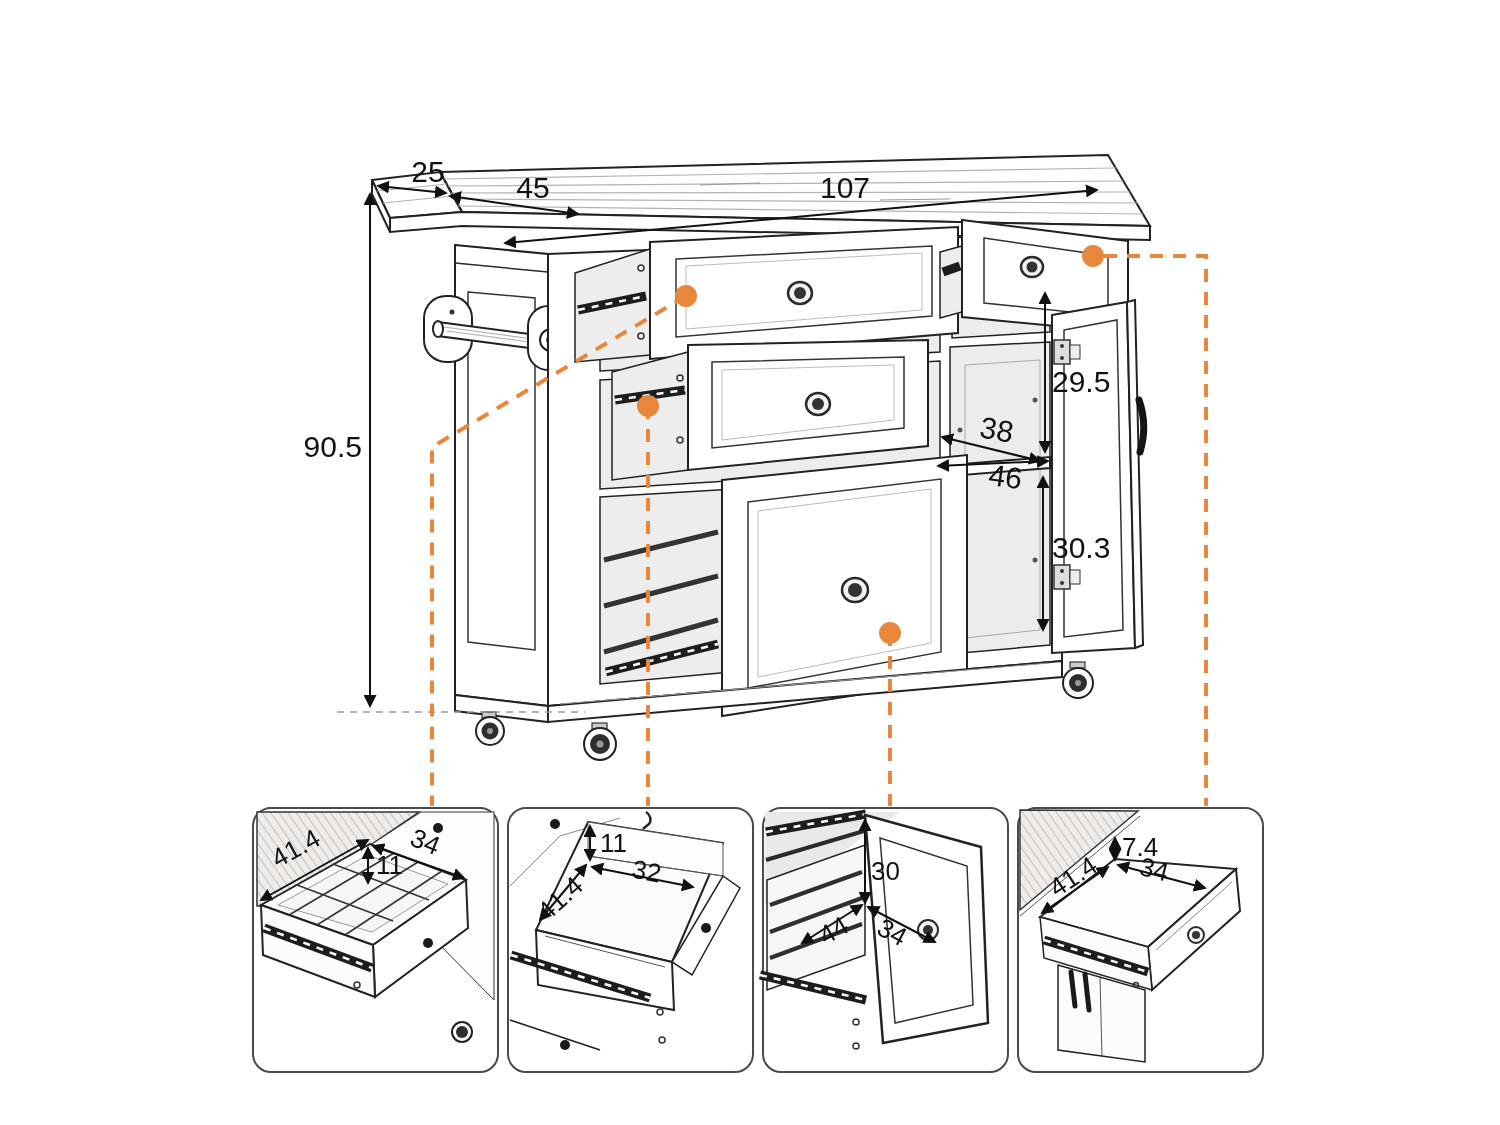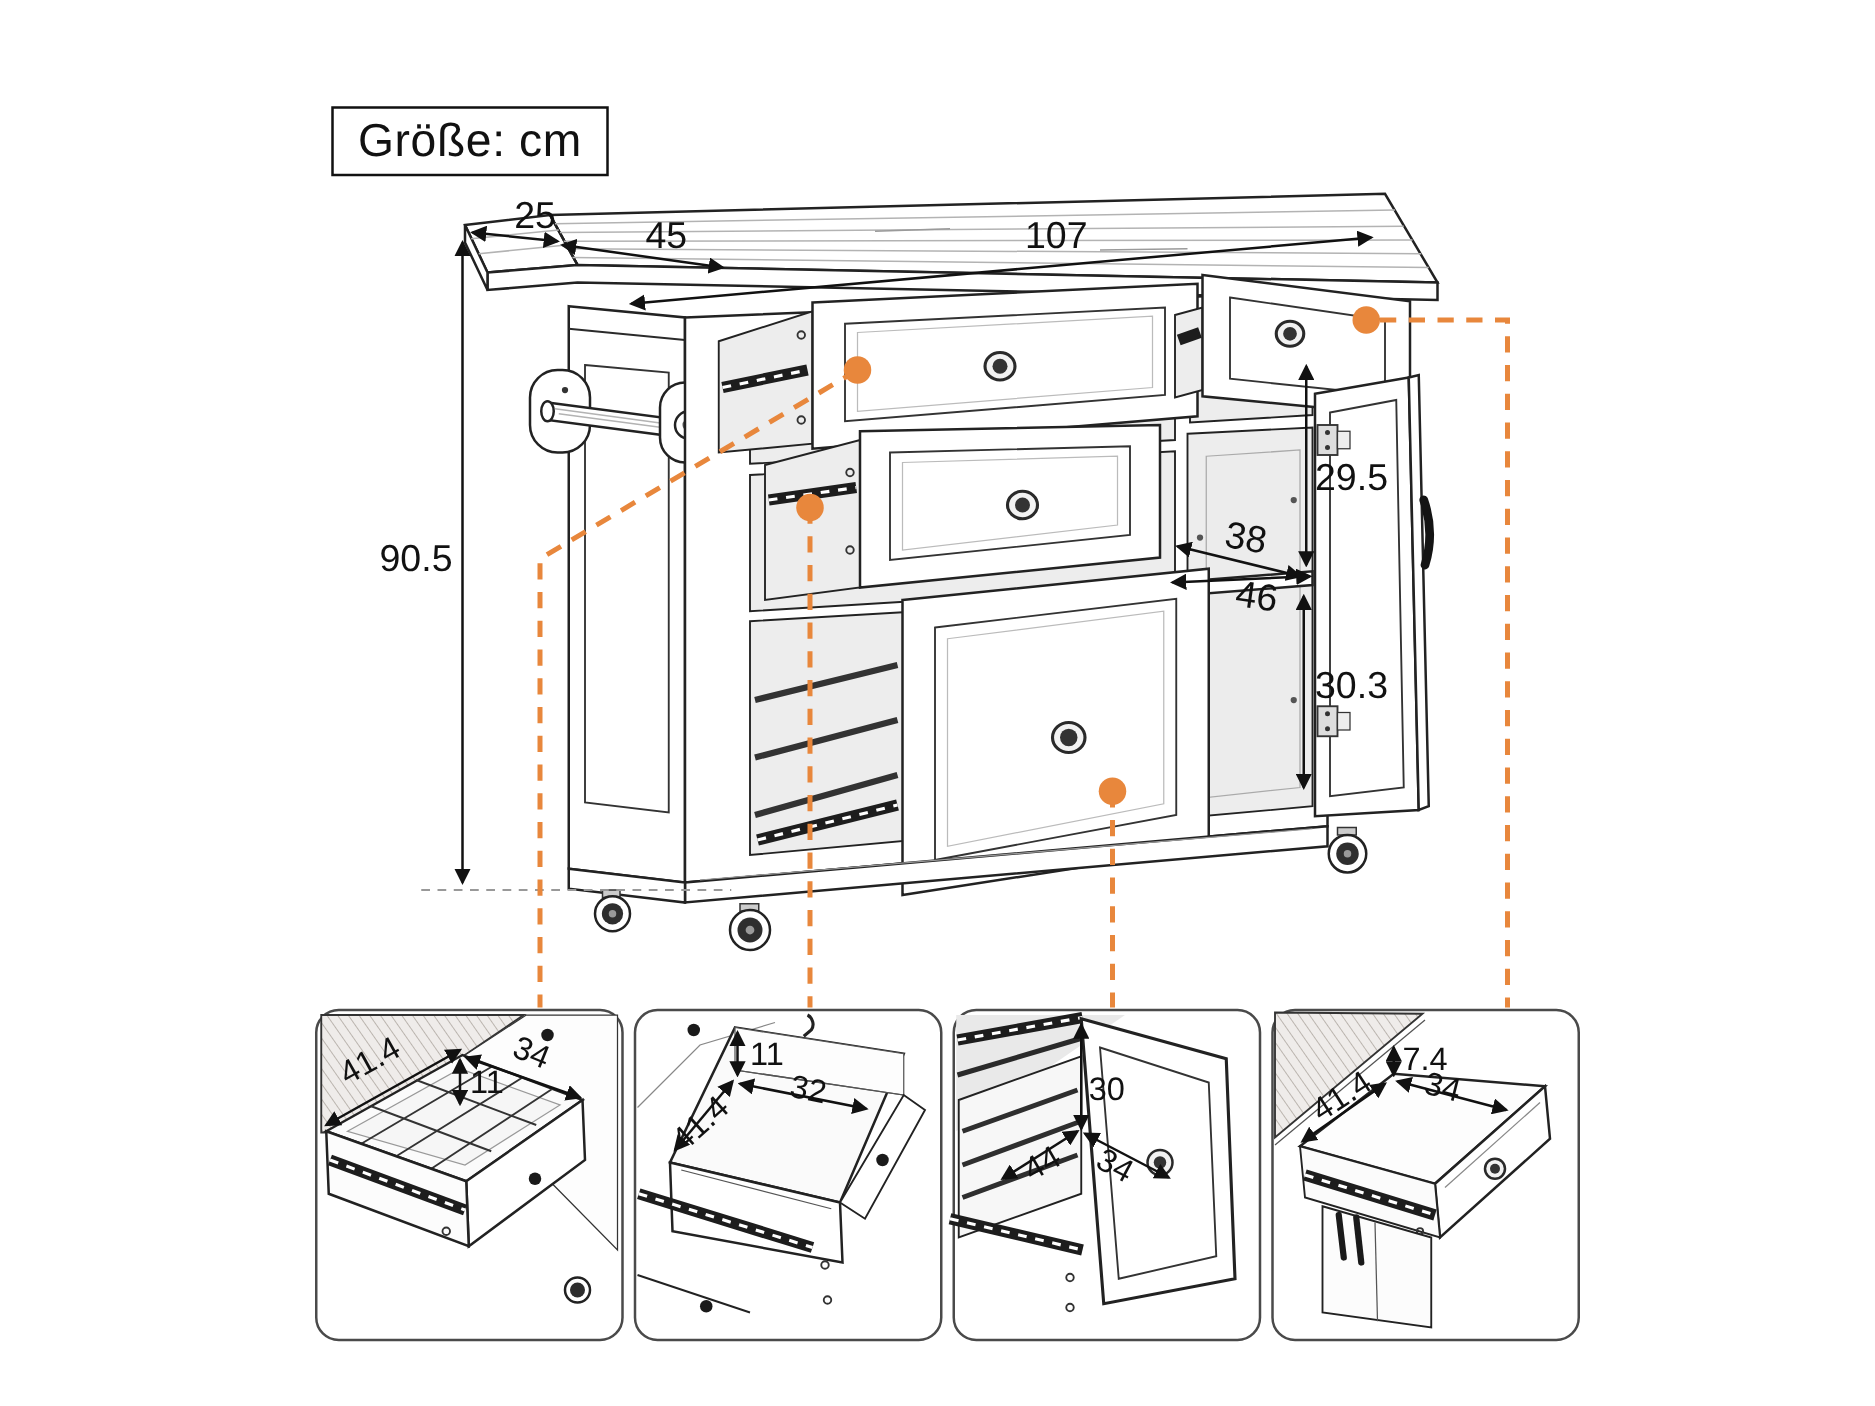--- a/index.html
+++ b/index.html
@@ -20,23 +20,20 @@
   .rail-dash{stroke:#fff;stroke-width:2.5;fill:none;stroke-dasharray:7 7;}
   .leader{fill:none;stroke-width:4;stroke-dasharray:13 10;}
   .innerframe{stroke:#333;stroke-width:1.5;fill:none;}
   .innerframe2{stroke:#bbb;stroke-width:1;fill:none;}
 </style>
 </head>
 <body>
 
 <div class="stage">
 
-  <div class="size-label">
-    <span>Größe: cm</span>
-  </div>
 
   <svg width="1500" height="1125" viewBox="0 0 1500 1125">
     <defs>
       <marker id="arr" viewBox="0 0 10 10" refX="8.5" refY="5" markerWidth="6.5" markerHeight="6.5" orient="auto-start-reverse">
         <path d="M0,0 L10,5 L0,10 Z" fill="#111"></path>
       </marker>
       <pattern id="woodp" width="7" height="7" patternUnits="userSpaceOnUse" patternTransform="rotate(-35)">
         <rect width="7" height="7" fill="#efecea"></rect>
         <line x1="0" y1="0" x2="0" y2="7" stroke="#b4aea7" stroke-width="1.4"></line>
       </pattern>

